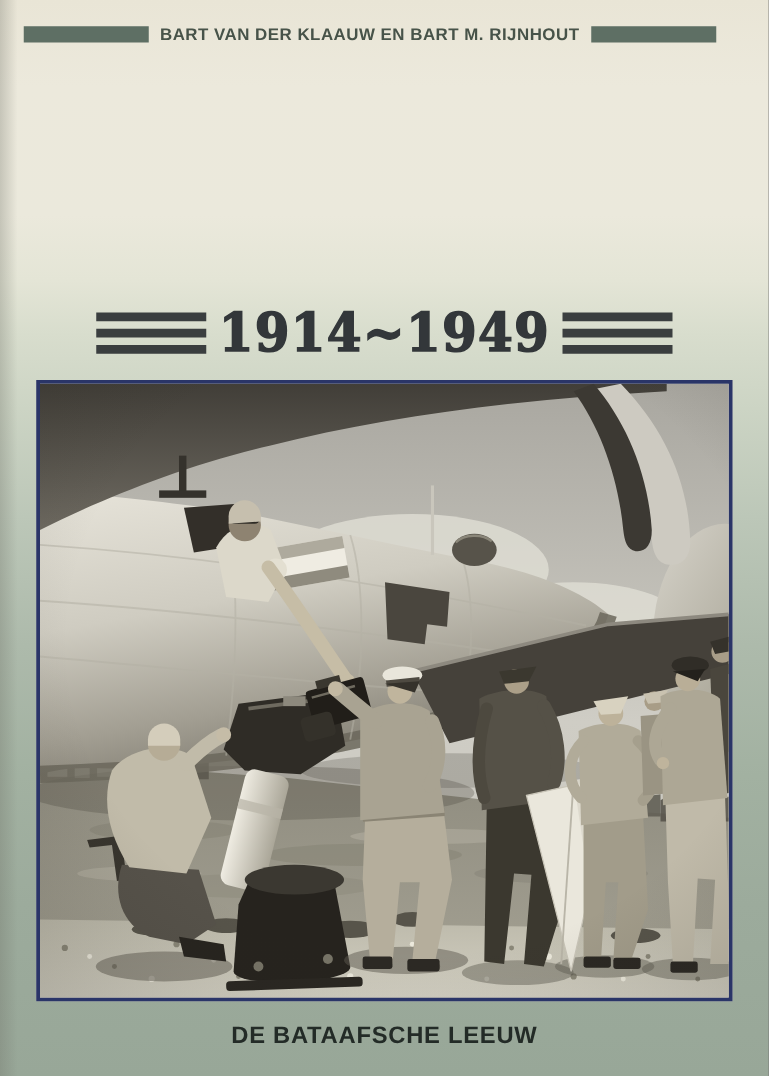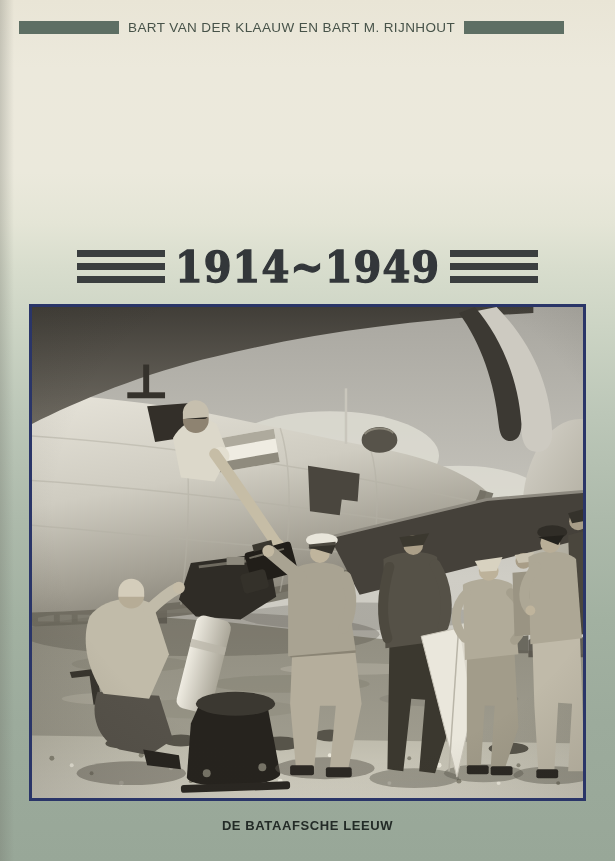--- a/index.html
+++ b/index.html
@@ -12,35 +12,35 @@
     position:relative;width:615px;height:861px;overflow:hidden;margin:0 auto;
     font-family:"Liberation Sans",sans-serif;
     background:linear-gradient(180deg,
       #e9e5d6 0%, #ece9dc 8%, #ebe9dc 20%, #e4e5d6 26%, #d8ddcd 31%,
       #ccd4c4 38%, #bcc7b8 48%, #adbaab 60%, #a2b1a1 72%, #9cab9c 84%, #98a798 100%);
   }
   .cover::before{content:"";position:absolute;left:0;top:0;bottom:0;width:14px;
     background:linear-gradient(90deg,rgba(110,112,102,.30),rgba(110,112,102,0));pointer-events:none;}
   .author-row{position:absolute;top:20px;left:19px;display:flex;align-items:center;gap:9px;}
   .author-bar{width:100px;height:13px;background:var(--author_bar);}
-  .author-text{font-size:13.5px;font-weight:normal;letter-spacing:.4px;color:var(--author_text);white-space:nowrap;}
+  .author-text{font-size:13.5px;font-weight:bold;letter-spacing:.4px;color:var(--author_text);white-space:nowrap;}
   .title-block{position:absolute;top:52px;left:0;width:615px;text-align:center;
     color:var(--title_navy);font-family:"DejaVu Serif",serif;font-weight:bold;}
   .title-line{font-size:46px;line-height:53px;letter-spacing:1px;white-space:nowrap;
     transform:scaleY(1.05);-webkit-text-stroke:1.6px var(--title_navy);text-stroke:1.6px var(--title_navy);}
   .years-row{position:absolute;top:243px;left:0;width:615px;display:flex;justify-content:center;align-items:center;gap:10px;}
   .years-bars{display:flex;flex-direction:column;gap:6px;width:88px;}
   .years-bars span{display:block;height:7px;background:var(--years_bar);}
   .years-text{font-family:"DejaVu Serif",serif;font-weight:bold;font-size:40px;color:var(--years_text);
     letter-spacing:1px;transform:scaleY(1.06);-webkit-text-stroke:1.2px var(--years_text);white-space:nowrap;}
   .photo-frame{position:absolute;left:29px;top:304px;width:557px;height:497px;
     border:3px solid var(--photo_border);box-sizing:border-box;background:#cfccc3;}
   .photo-frame svg{display:block;width:100%;height:100%;}
   .publisher{position:absolute;top:818px;left:0;width:615px;text-align:center;
-    font-size:13px;font-weight:bold;letter-spacing:.6px;color:var(--publisher_text);}
+    font-size:19px;font-weight:bold;letter-spacing:.6px;color:var(--publisher_text);}
 </style>
 </head>
 <body>
 
 <div class="cover">
 
   <div class="author-row">
     <span class="author-bar"></span>
     <span class="author-text">BART VAN DER KLAAUW EN BART M. RIJNHOUT</span>
     <span class="author-bar"></span>

